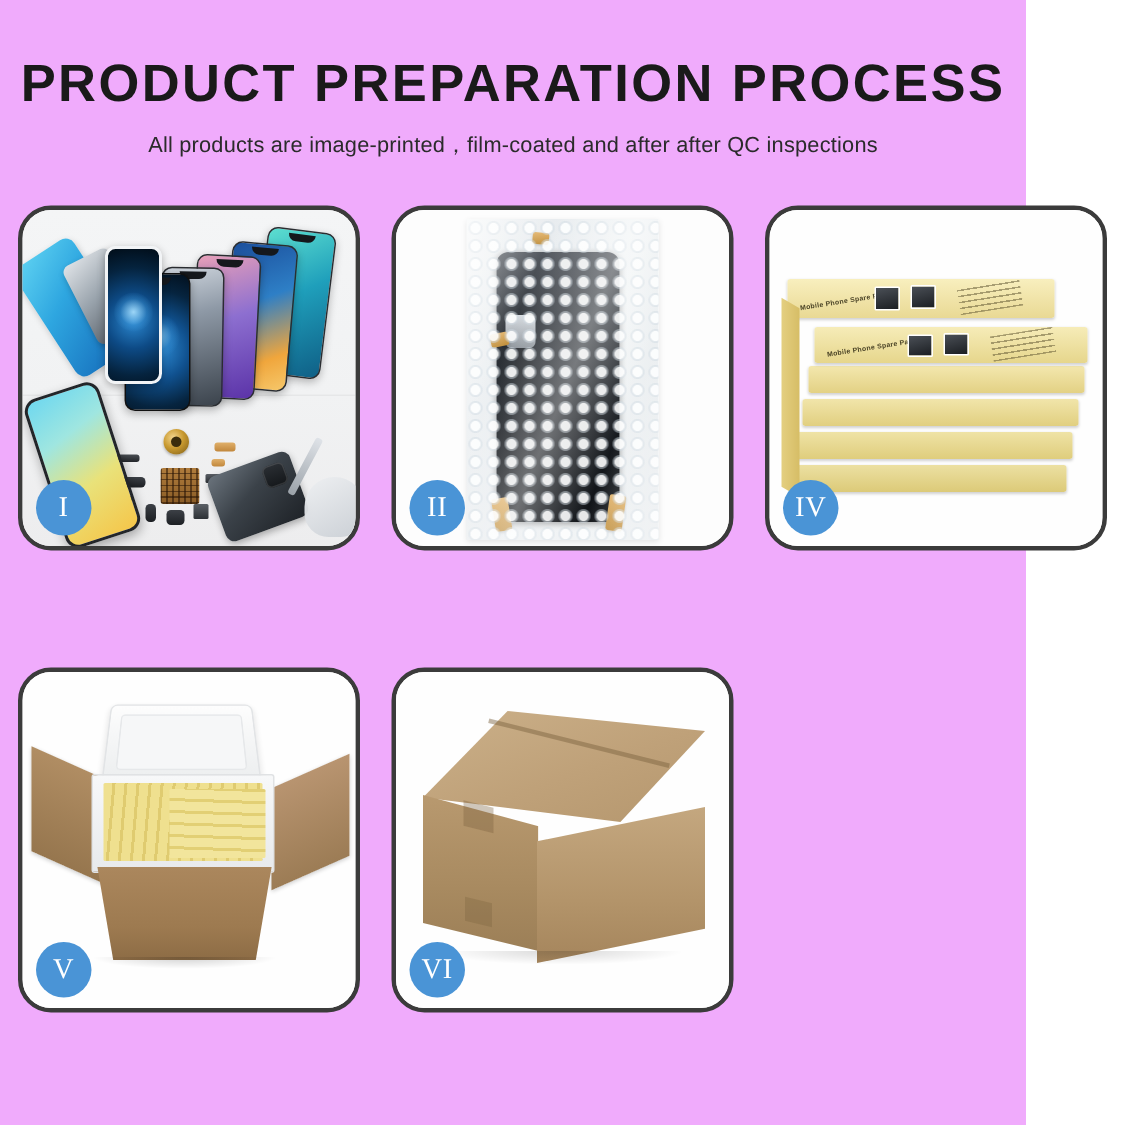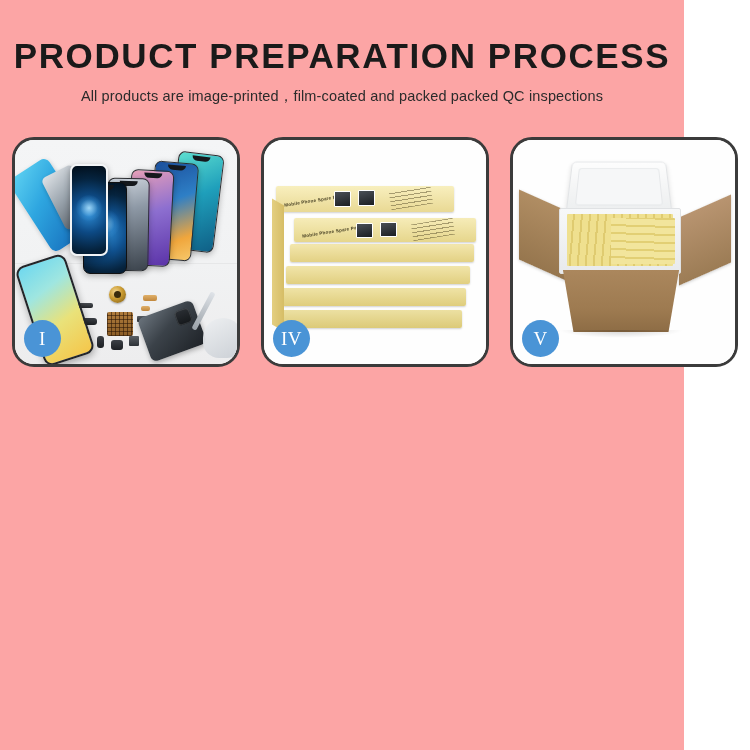--- a/index.html
+++ b/index.html
@@ -9,21 +9,21 @@
     height: 750px;
     background: #ffffff;
     font-family: "Liberation Sans", sans-serif;
     overflow: hidden;
   }
 
   #page {
     position: relative;
     width: 684px;
     height: 750px;
-    background: #fca5a5;
+    background: #f0abfc;
   }
 
   
   .header { padding-top: 38px; text-align: center; }
 
   .main-title {
     font-family: "Liberation Sans", sans-serif;
     font-size: 35px;
     font-weight: 700;
     letter-spacing: 1.6px;
@@ -471,21 +471,21 @@
     background: radial-gradient(ellipse at 50% 0%, rgba(0,0,0,.15), transparent 72%);
   }
 </style>
 </head>
 <body>
 
 <div id="page">
 
   <div class="header">
     <div class="main-title">PRODUCT PREPARATION PROCESS</div>
-    <div class="subtitle">All products are image-printed，film-coated and packed packed QC inspections</div>
+    <div class="subtitle">All products are image-printed，film-coated and after after QC inspections</div>
   </div>
 
   <div class="grid">
 
     <div class="panel">
       <div class="panel-photo">
         <div class="p1-bg"></div>
         <div class="p1-shelf"></div>
 
         <div class="p1-flex"></div>
@@ -524,20 +524,37 @@
         <div class="pt pt-chip" style="left:114px; top:196px; width:10px; height:10px;"></div>
         <div class="pt pt-cam" style="left:132px; top:198px; width:7px; height:7px;"></div>
 
         <div class="p1-shell"></div>
         <div class="p1-tweez"></div>
         <div class="p1-hand"></div>
       </div>
       <div class="badge">I</div>
     </div>
 
+    <div class="panel">
+      <div class="panel-photo">
+        <div class="p2-bg"></div>
+        <div class="p2-bag">
+          <div class="p2-screen"></div>
+          <div class="p2-cable"></div>
+          <div class="p2-conn"></div>
+          <div class="tape" style="left:16px; top:76px; width:12px; height:9px; transform:rotate(-12deg);"></div>
+          <div class="tape" style="left:44px; top:9px; width:11px; height:8px; transform:rotate(6deg);"></div>
+          <div class="tape" style="left:18px; top:186px; width:11px; height:22px; transform:rotate(-9deg);"></div>
+          <div class="tape" style="left:94px; top:184px; width:11px; height:24px; transform:rotate(8deg);"></div>
+          <div class="p2-bubbles"></div>
+          <div class="p2-sheen"></div>
+        </div>
+      </div>
+      <div class="badge">II</div>
+    </div>
 
 
     <div class="panel">
       <div class="panel-photo">
         <div class="p4-bg"></div>
         <div class="p4-stack">
 
           <div class="p4-box" style="left:6px;  top:148px; width:184px; height:18px; background:linear-gradient(#ece0a2,#dcca78);"></div>
           <div class="p4-box" style="left:10px; top:126px; width:184px; height:18px; background:linear-gradient(#efe3a6,#dfcd7c);"></div>
           <div class="p4-box" style="left:14px; top:104px; width:184px; height:18px; background:linear-gradient(#f1e5aa,#e1cf80);"></div>
@@ -571,15 +588,28 @@
         <div class="p5-foamlid"></div>
         <div class="p5-foambox"></div>
         <div class="p5-yellow"></div>
         <div class="p5-yellow2"></div>
         <div class="p5-front"></div>
         <div class="p5-shadow"></div>
       </div>
       <div class="badge">V</div>
     </div>
 
+    <div class="panel">
+      <div class="panel-photo">
+        <div class="p6-bg"></div>
+        <div class="p6-top"></div>
+        <div class="p6-seam"></div>
+        <div class="p6-left"></div>
+        <div class="p6-right"></div>
+        <div class="p6-tab1"></div>
+        <div class="p6-tab2"></div>
+        <div class="p6-shadow"></div>
+      </div>
+      <div class="badge">VI</div>
+    </div>
 
   </div>
 </div>
 
 </body></html>

